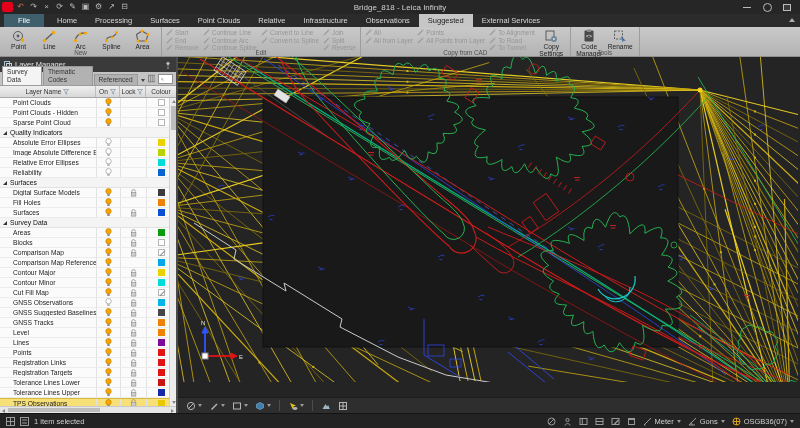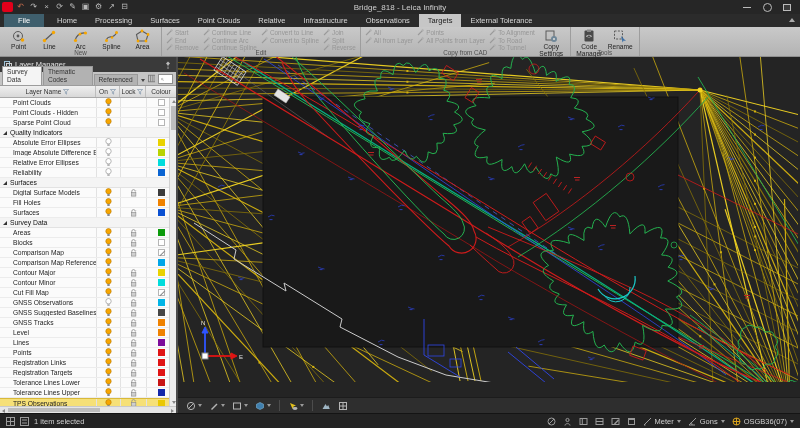--- a/index.html
+++ b/index.html
@@ -129,22 +129,22 @@
 
 <div class="rtabs" id="rtabs">
   <span class="rtab file">File</span>
     <span class="rtab">Home</span>
     <span class="rtab">Processing</span>
     <span class="rtab">Surfaces</span>
     <span class="rtab">Point Clouds</span>
     <span class="rtab">Relative</span>
     <span class="rtab">Infrastructure</span>
     <span class="rtab">Observations</span>
-    <span class="rtab active">Targets</span>
-    <span class="rtab">External Tolerance</span>
+    <span class="rtab active">Suggested</span>
+    <span class="rtab">External Services</span>
     <span class="ribcollapse"></span>
 </div>
 
 <div class="ribbon" id="ribbon">
     <div class="rgroup">
       <button class="rbig">
         <svg viewBox="0 0 15 14">
           <circle cx="7" cy="7" r="4.5" fill="none" stroke="#5a5a5a"></circle>
           <circle cx="7" cy="7" r="1.4" fill="#5a5a5a"></circle>
           <circle cx="11.5" cy="11" r="1.8" fill="#f7a600"></circle>

